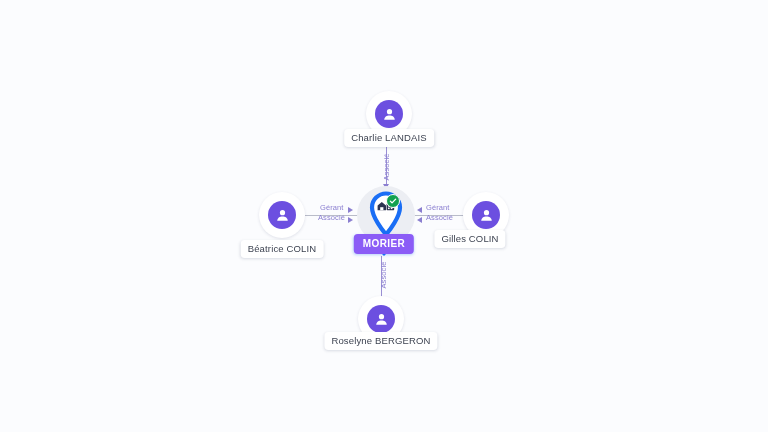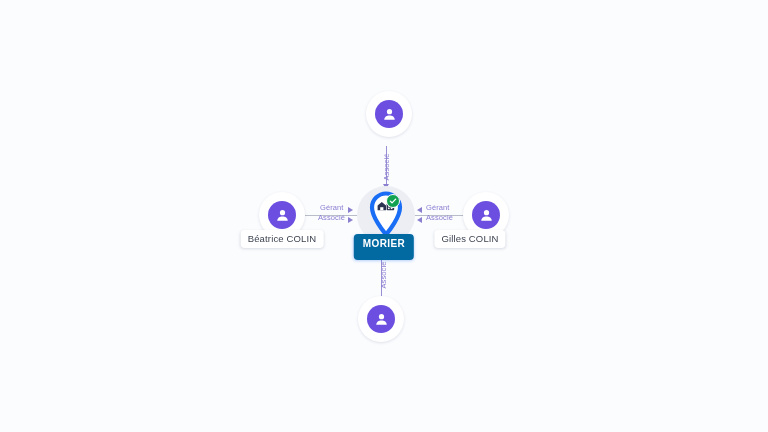--- a/index.html
+++ b/index.html
@@ -123,26 +123,26 @@
     display: flex;
     align-items: center;
     justify-content: center;
     box-sizing: border-box;
   }
   .verified-badge svg { display: block; }
 
   
   .company-label {
     position: absolute;
-    background: #0369a1;
+    background: #8b5cf6;
     color: #ffffff;
     font-size: 10px;
     font-weight: bold;
     letter-spacing: .4px;
-    padding: 4px 9px 11px 9px;
+    padding: 4px 9px 5px 9px;
     border-radius: 4px;
     white-space: nowrap;
     transform: translateX(-50%);
     box-shadow: 0 1px 3px rgba(26,110,245,.3);
   }
   .company-label-tail {
     position: absolute;
     width: 0; height: 0;
     border-left: 4px solid transparent;
     border-right: 4px solid transparent;
@@ -175,49 +175,51 @@
   <div class="edge-label" style="left:426px; top:213px;">Associé</div>
 
   <div class="person" style="left:366px; top:91px;">
     <span class="person-avatar">
       <svg width="17" height="17" viewBox="0 0 24 24" fill="#ffffff">
         <circle cx="12" cy="8" r="3.7"></circle>
         <path d="M4.6 19.5c0-4.1 3.4-6.2 7.4-6.2s7.4 2.1 7.4 6.2z"></path>
       </svg>
     </span>
   </div>
+  <div class="name-pill" style="left:389px; top:129px;">Charlie LANDAIS</div>
 
   <div class="person" style="left:259px; top:192px;">
     <span class="person-avatar">
       <svg width="17" height="17" viewBox="0 0 24 24" fill="#ffffff">
         <circle cx="12" cy="8" r="3.7"></circle>
         <path d="M4.6 19.5c0-4.1 3.4-6.2 7.4-6.2s7.4 2.1 7.4 6.2z"></path>
       </svg>
     </span>
   </div>
-  <div class="name-pill" style="left:282px; top:230px;">Béatrice COLIN</div>
+  <div class="name-pill" style="left:282px; top:240px;">Béatrice COLIN</div>
 
   <div class="person" style="left:463px; top:192px;">
     <span class="person-avatar">
       <svg width="17" height="17" viewBox="0 0 24 24" fill="#ffffff">
         <circle cx="12" cy="8" r="3.7"></circle>
         <path d="M4.6 19.5c0-4.1 3.4-6.2 7.4-6.2s7.4 2.1 7.4 6.2z"></path>
       </svg>
     </span>
   </div>
   <div class="name-pill" style="left:470px; top:230px;">Gilles COLIN</div>
 
   <div class="person" style="left:358px; top:296px;">
     <span class="person-avatar">
       <svg width="17" height="17" viewBox="0 0 24 24" fill="#ffffff">
         <circle cx="12" cy="8" r="3.7"></circle>
         <path d="M4.6 19.5c0-4.1 3.4-6.2 7.4-6.2s7.4 2.1 7.4 6.2z"></path>
       </svg>
     </span>
   </div>
+  <div class="name-pill" style="left:381px; top:332px;">Roselyne BERGERON</div>
 
   <div class="company-halo" style="left:357px; top:186px;"></div>
 
   <div class="company-pin" style="left:368px; top:191px;">
     <svg width="36" height="46" viewBox="0 0 36 46">
       <path d="M18 2.5C10.3 2.5 4 8.7 4 16.4c0 9.6 11.1 23.5 13.1 25.9.5.6 1.4.6 1.9 0C21 39.9 32 26 32 16.4 32 8.7 25.7 2.5 18 2.5z" fill="#ffffff" stroke="#1a6ef5" stroke-width="4.2"></path>
       <g transform="translate(9.2,9.6)">
         <path d="M0.4 9.6 V4.9 L4.6 1.5 L8.8 4.9 V9.6 Z" fill="#2c3350"></path>
         <rect x="9.4" y="3.2" width="7.6" height="6.4" rx="0.7" fill="#2c3350"></rect>
         <rect x="10.8" y="4.5" width="1.6" height="1.5" fill="#ffffff"></rect>

